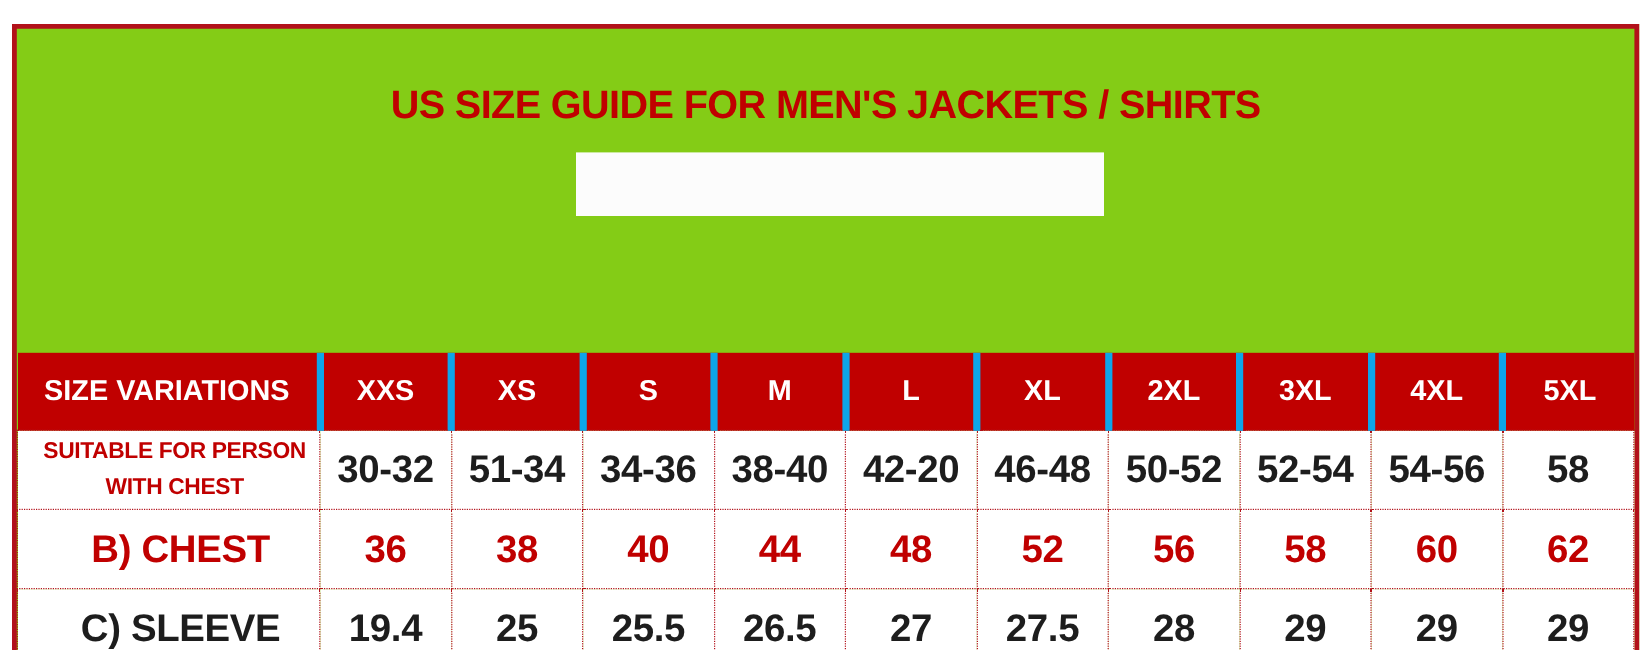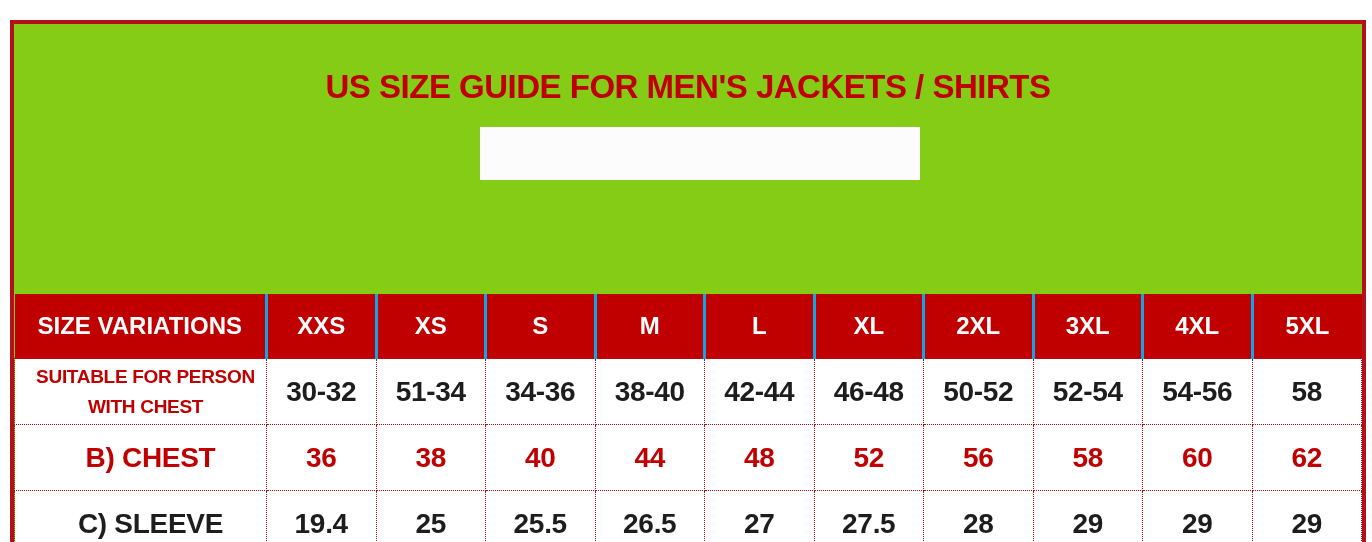--- a/index.html
+++ b/index.html
@@ -31,27 +31,27 @@
 
   table.size-table {
     position:absolute; left:0; bottom:0;
     width:1348px;
     border-collapse:collapse; table-layout:fixed;
   }
   table.size-table th {
     background:#c00000; color:#ffffff;
     height:65px; font-size:24px; font-weight:bold;
     text-align:center; vertical-align:middle;
-    border-left:3px solid #0ea5e9;
+    border-left:6px solid #0ea5e9;
   }
   table.size-table th:first-child { border-left:none; width:252px;margin-top:14px; }
   table.size-table td {
     height:66px; background:#ffffff;
     border:1px dotted #b2111a;
-    font-size:28px; font-weight:bold;
+    font-size:32px; font-weight:bold;
     text-align:center; vertical-align:middle;
     letter-spacing:-0.3px;
   }
   td.row-label { text-align:left; padding-left:20px; font-size:21px; letter-spacing:-0.3px;margin-top:44px; }
   td.row-label.long { font-size:19px; line-height:1.55; padding-right:10px; }
   .c-red { color:#c00000; }
   .c-black { color:#1d1d1d; }
 </style>
 </head>
 <body>
@@ -76,21 +76,21 @@
             <th>5XL</th>
           </tr>
       </thead>
       <tbody>
           <tr>
             <td class="row-label c-red long">SUITABLE FOR PERSON WITH CHEST</td>
             <td class="cell c-black">30-32</td>
             <td class="cell c-black">51-34</td>
             <td class="cell c-black">34-36</td>
             <td class="cell c-black">38-40</td>
-            <td class="cell c-black">42-44</td>
+            <td class="cell c-black">42-20</td>
             <td class="cell c-black">46-48</td>
             <td class="cell c-black">50-52</td>
             <td class="cell c-black">52-54</td>
             <td class="cell c-black">54-56</td>
             <td class="cell c-black">58</td>
           </tr>
           <tr>
             <td class="row-label c-red">B) CHEST</td>
             <td class="cell c-red">36</td>
             <td class="cell c-red">38</td>

